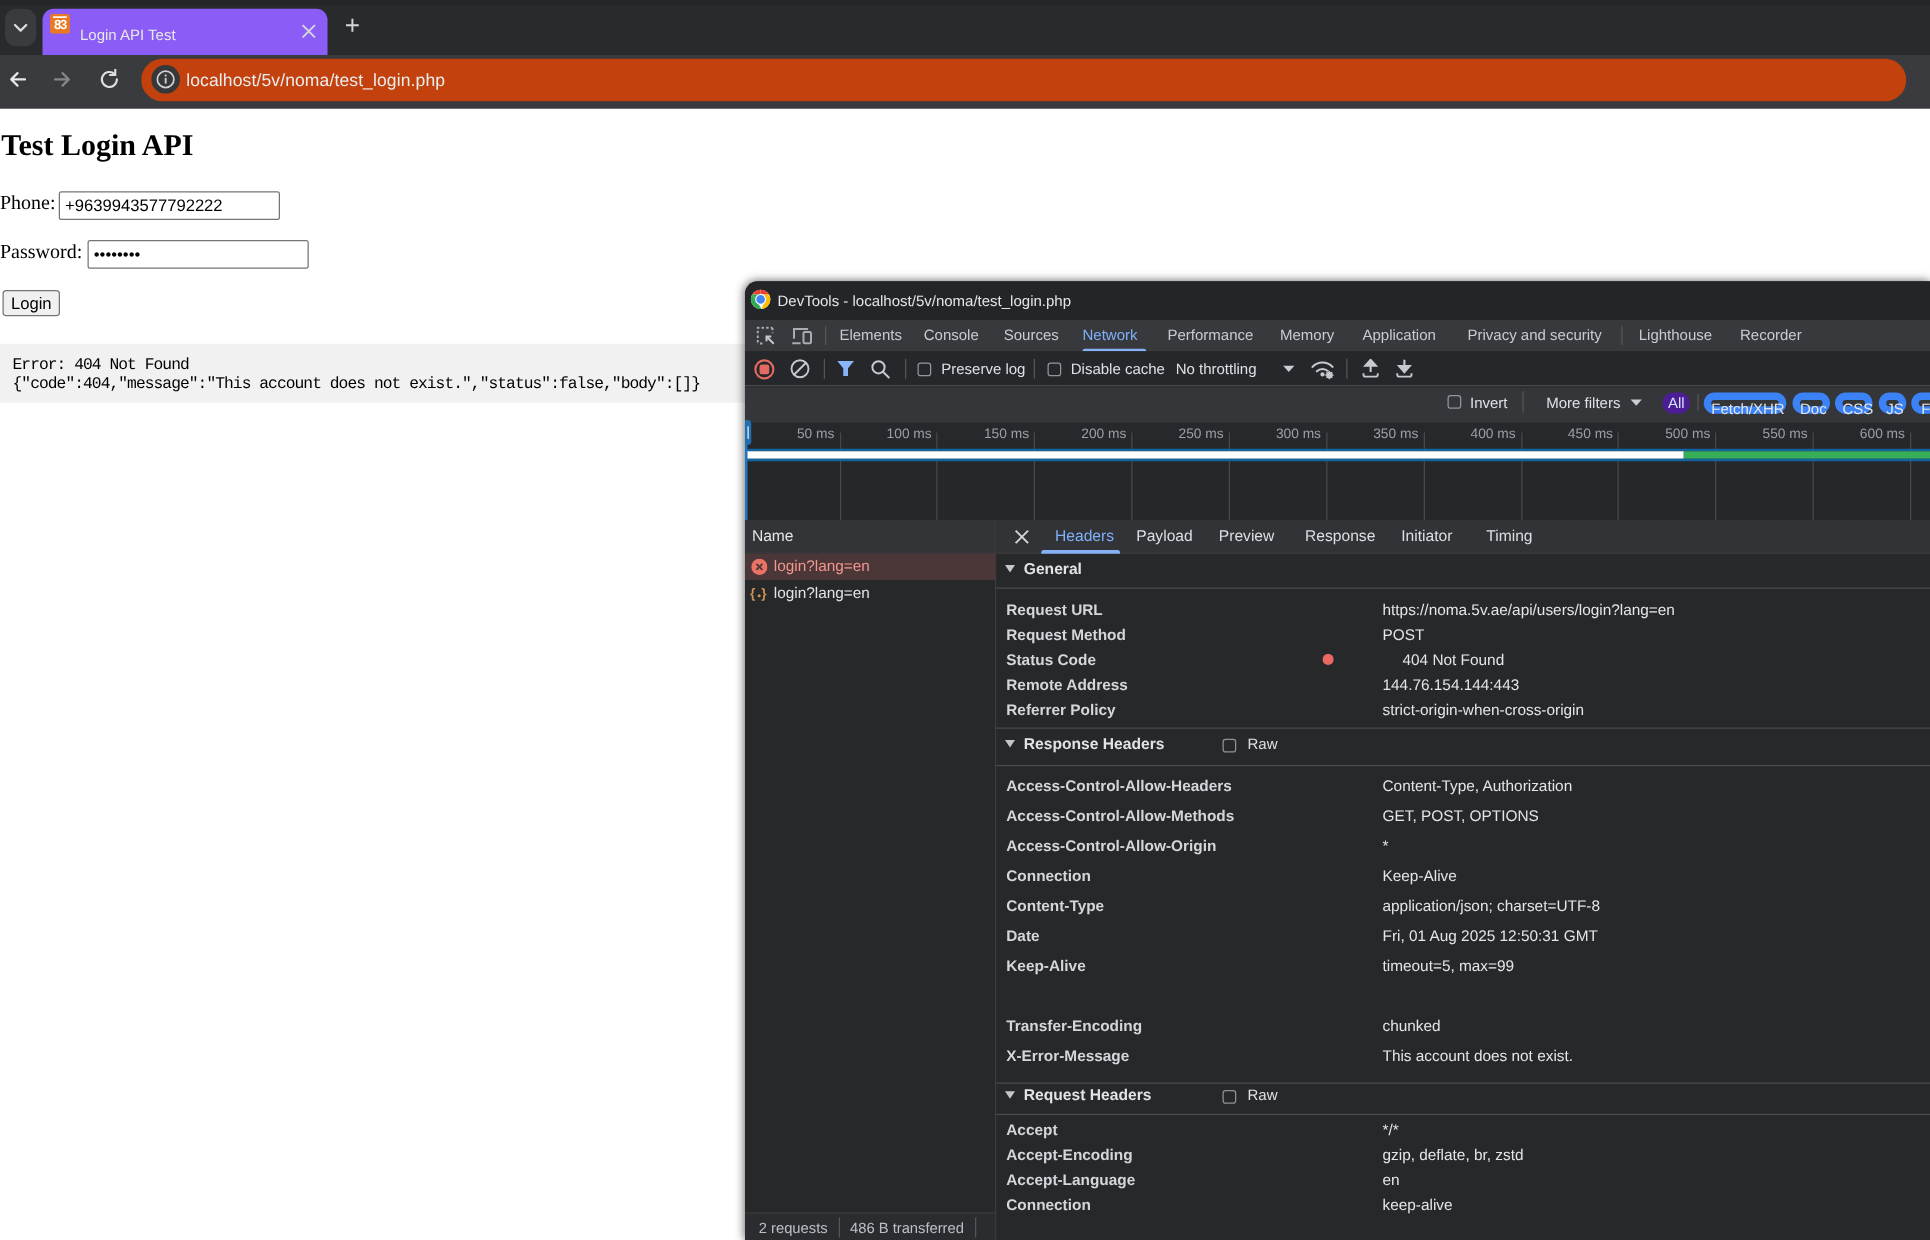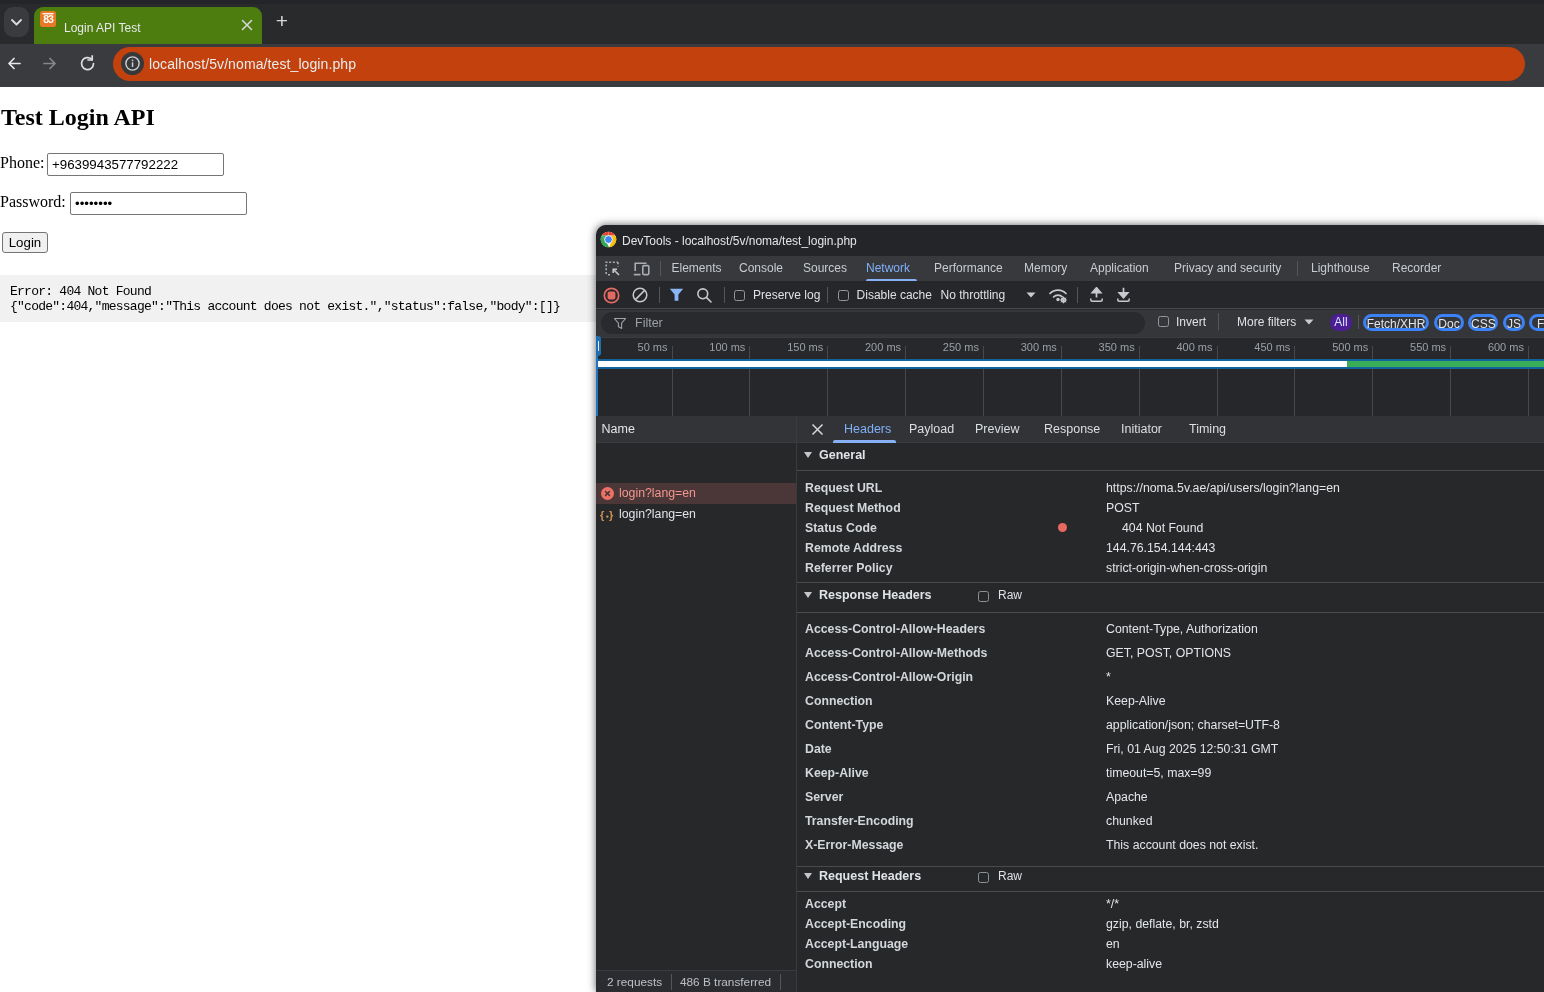--- a/index.html
+++ b/index.html
@@ -4,21 +4,21 @@
 <style>
   * { margin:0; padding:0; box-sizing:border-box; }
   html,body { width:1544px; height:992px; overflow:hidden; background:#fff; }
   body { font-family:"Liberation Sans", sans-serif; position:relative; }
   .abs { position:absolute; }
   svg { display:block; }
   
   #tabstrip { left:0; top:0; width:1544px; height:44px; background:#292a2c; }
   #tabstrip .topline { left:0; top:0; width:1544px; height:4px; background:#242528; }
   #vbtn { left:4px; top:7px; width:25px; height:30px; border-radius:9px; background:#3a3b3e; }
-  #activetab { left:34px; top:7px; width:228px; height:37px; border-radius:9px 9px 0 0; background:#4d7c0f; }
+  #activetab { left:34px; top:7px; width:228px; height:37px; border-radius:9px 9px 0 0; background:#8b5cf6; }
   #tabtitle { left:30px; top:14px; font-size:12px; color:#e7e9eb; }
   #plusbtn { left:269px; top:8px; width:26px; height:26px; color:#d3d6d9; font-size:21px; line-height:25px; text-align:center; font-weight:300;}
   #toolbar { left:0; top:44px; width:1544px; height:43px; background:#3a3b3e; }
   #omnibox { left:113px; top:2.5px; width:1412px; height:34px; border-radius:17px; background:#c2410c; }
   #urltext { left:36px; top:9px; font-size:14px; color:#eaecee; letter-spacing:0.1px; }
   #h1 { left:1px; top:104px; font-size:24px; font-weight:bold; font-family:"Liberation Serif",serif; color:#000; }
   .plabel { font-family:"Liberation Serif",serif; font-size:16px; color:#000; }
   .pinput { position:absolute; border:1px solid #767676; border-radius:2px; background:#fff; font-size:13.3px; font-family:"Liberation Sans",sans-serif; padding:0 0 0 4px; color:#000; }
   #loginbtn { left:2px; top:232px; width:46px; height:21px; background:#f0f0f0; border:1px solid #757575; border-radius:3px; font-size:13.3px; text-align:center; line-height:19px; color:#000; }
   #prebox { left:0; top:275px; width:1544px; height:47px; background:#f1f1f1; font-family:"Liberation Mono",monospace; font-size:13px; letter-spacing:-0.75px; line-height:15.4px; padding:8.5px 0 0 10px; color:#000; white-space:pre; }
@@ -30,25 +30,25 @@
   #dt-filterrow { left:0; top:85px; width:948px; height:27px; background:#35363a; }
   #dt-ruler { left:0; top:112px; width:948px; height:21px; background:#27282b; border-top:1px solid #3a3b3e; }
   #dt-overview { left:0; top:133px; width:948px; height:58px; background:#26272a; }
   .dtab { position:absolute; top:0; height:25px; line-height:25px; font-size:12px; color:#c8ccd1; }
   .dtab.sel { color:#7fb0f9; }
   .vdiv { position:absolute; width:1px; background:#55565a; }
   .cb { position:absolute; width:11px; height:11px; border:1.4px solid #92979c; border-radius:2.5px; background:transparent; }
   .tlabel { position:absolute; font-size:12px; color:#dde0e4; line-height:15px; }
   .gridline { position:absolute; width:1px; }
   .rlabel { position:absolute; font-size:11px; color:#9ba0a5; text-align:right; width:60px; top:3px; }
-  .pill { position:absolute; top:3.5px; height:17px; border:3px solid #3b82f6; border-radius:8.5px; color:#e3e6e9; font-size:12px; line-height:15.5px; text-align:center; }
+  .pill { position:absolute; top:3.5px; height:17px; border:6px solid #3b82f6; border-radius:8.5px; color:#e3e6e9; font-size:12px; line-height:15.5px; text-align:center; }
   .pill.sel { background:#4c1d95; border:none; color:#d3e6fd; line-height:17px; }
   #dt-name { left:0; top:191px; width:200px; height:554px; background:#27282a; }
   #dt-namehead { left:0; top:0; width:200px; height:27px; background:#333437; border-bottom:1px solid #3a3b3e; line-height:26px; padding-left:5.5px; font-size:12.5px; color:#e3e6e9; }
-  .nrow { position:absolute; left:0; width:200px; height:21px; line-height:21px; font-size:12.3px;margin-top:40px; }
+  .nrow { position:absolute; left:0; width:200px; height:21px; line-height:21px; font-size:12.3px; }
   #dt-status { left:0; top:745px; width:200px; height:22px; background:#2b2c2f; border-top:1px solid #3a3b3e; font-size:11.8px; color:#bcc0c5; }
   #dt-details { left:200px; top:191px; width:748px; height:576px; background:#27282a; border-left:1px solid #3a3b3e; }
   #dt-dtabs { left:0; top:0; width:748px; height:27px; background:#323336; border-bottom:1px solid #3a3b3e; }
   .htab { position:absolute; top:0; height:27px; line-height:26px; font-size:12.5px; color:#dcdfe3; }
   .sect { position:absolute; font-size:12.5px; color:#e0e3e7; font-weight:bold; }
   .hsep { position:absolute; left:0; width:748px; height:1px; background:#4a4b4e; }
   .hrow { position:absolute; left:0; width:748px; height:18px; line-height:18px; font-size:12.3px; }
   .hrow .k { position:absolute; left:8px; color:#d3d7db; font-weight:bold; }
   .hrow .v { position:absolute; left:261px; color:#e2e5e9;padding-left:48px; }
   .tri { position:absolute; width:0; height:0; border-left:4.5px solid transparent; border-right:4.5px solid transparent; border-top:6px solid #c3c7cb; }
@@ -186,26 +186,20 @@
       <svg class="abs" style="left:493px;top:6px" width="15" height="16" viewBox="0 0 15 16">
         <path d="M7.5 10.5 V4 M3.3 5.6 L7.5 0.8 L11.7 5.6 Z" stroke="#c6c9cd" stroke-width="1.7" fill="#c6c9cd"></path>
         <path d="M1.8 11.5 V12.8 Q1.8 14.3 3.3 14.3 H11.7 Q13.2 14.3 13.2 12.8 V11.5" stroke="#c6c9cd" stroke-width="1.5" fill="none"></path>
       </svg>
       <svg class="abs" style="left:520px;top:6px" width="15" height="16" viewBox="0 0 15 16">
         <path d="M7.5 0.8 V7.5 M3.3 5.9 L7.5 10.7 L11.7 5.9 Z" stroke="#c6c9cd" stroke-width="1.7" fill="#c6c9cd"></path>
         <path d="M1.8 11.5 V12.8 Q1.8 14.3 3.3 14.3 H11.7 Q13.2 14.3 13.2 12.8 V11.5" stroke="#c6c9cd" stroke-width="1.5" fill="none"></path>
       </svg>
     </div>
     <div id="dt-filterrow" class="abs">
-      <div class="abs" style="left:5px;top:2px;width:544px;height:22px;border-radius:11px;background:#292a2e">
-        <svg class="abs" style="left:13px;top:5.5px" width="12" height="11" viewBox="0 0 12 11">
-          <path d="M0.5 0.5 H11.5 L7.6 5.1 V10.4 L4.4 8.6 V5.1 Z" stroke="#9da2a7" stroke-width="1.1" fill="none"></path>
-        </svg>
-        <div class="abs" style="left:34px;top:3.5px;font-size:12.5px;color:#9ca1a6">Filter</div>
-      </div>
       <div class="cb" style="left:562px;top:5.5px"></div>
       <div class="tlabel" style="left:580px;top:5px">Invert</div>
       <div class="vdiv" style="left:622px;top:3px;height:17px"></div>
       <div class="tlabel" style="left:641px;top:5px">More filters</div>
       <svg class="abs" style="left:708px;top:9px" width="10" height="6" viewBox="0 0 10 6">
         <path d="M0.5 0.5 L5 5.5 L9.5 0.5 Z" fill="#c9ccd0"></path>
       </svg>
       <div class="pill sel" style="left:734px;width:22px">All</div>
       <div class="vdiv" style="left:762px;top:5px;height:14px"></div>
       <div class="pill" style="left:767px;width:66px">Fetch/XHR</div>
@@ -351,24 +345,20 @@
         <span class="v">application/json; charset=UTF-8</span>
       </div>
       <div class="hrow" style="top:323.5px">
         <span class="k">Date</span>
         <span class="v">Fri, 01 Aug 2025 12:50:31 GMT</span>
       </div>
       <div class="hrow" style="top:347.5px">
         <span class="k">Keep-Alive</span>
         <span class="v">timeout=5, max=99</span>
       </div>
-      <div class="hrow" style="top:371.5px">
-        <span class="k">Server</span>
-        <span class="v">Apache</span>
-      </div>
       <div class="hrow" style="top:395.5px">
         <span class="k">Transfer-Encoding</span>
         <span class="v">chunked</span>
       </div>
       <div class="hrow" style="top:419.5px">
         <span class="k">X-Error-Message</span>
         <span class="v">This account does not exist.</span>
       </div>
       <div class="hsep" style="top:450px"></div>
       <div class="tri" style="left:7px;top:457px"></div>

